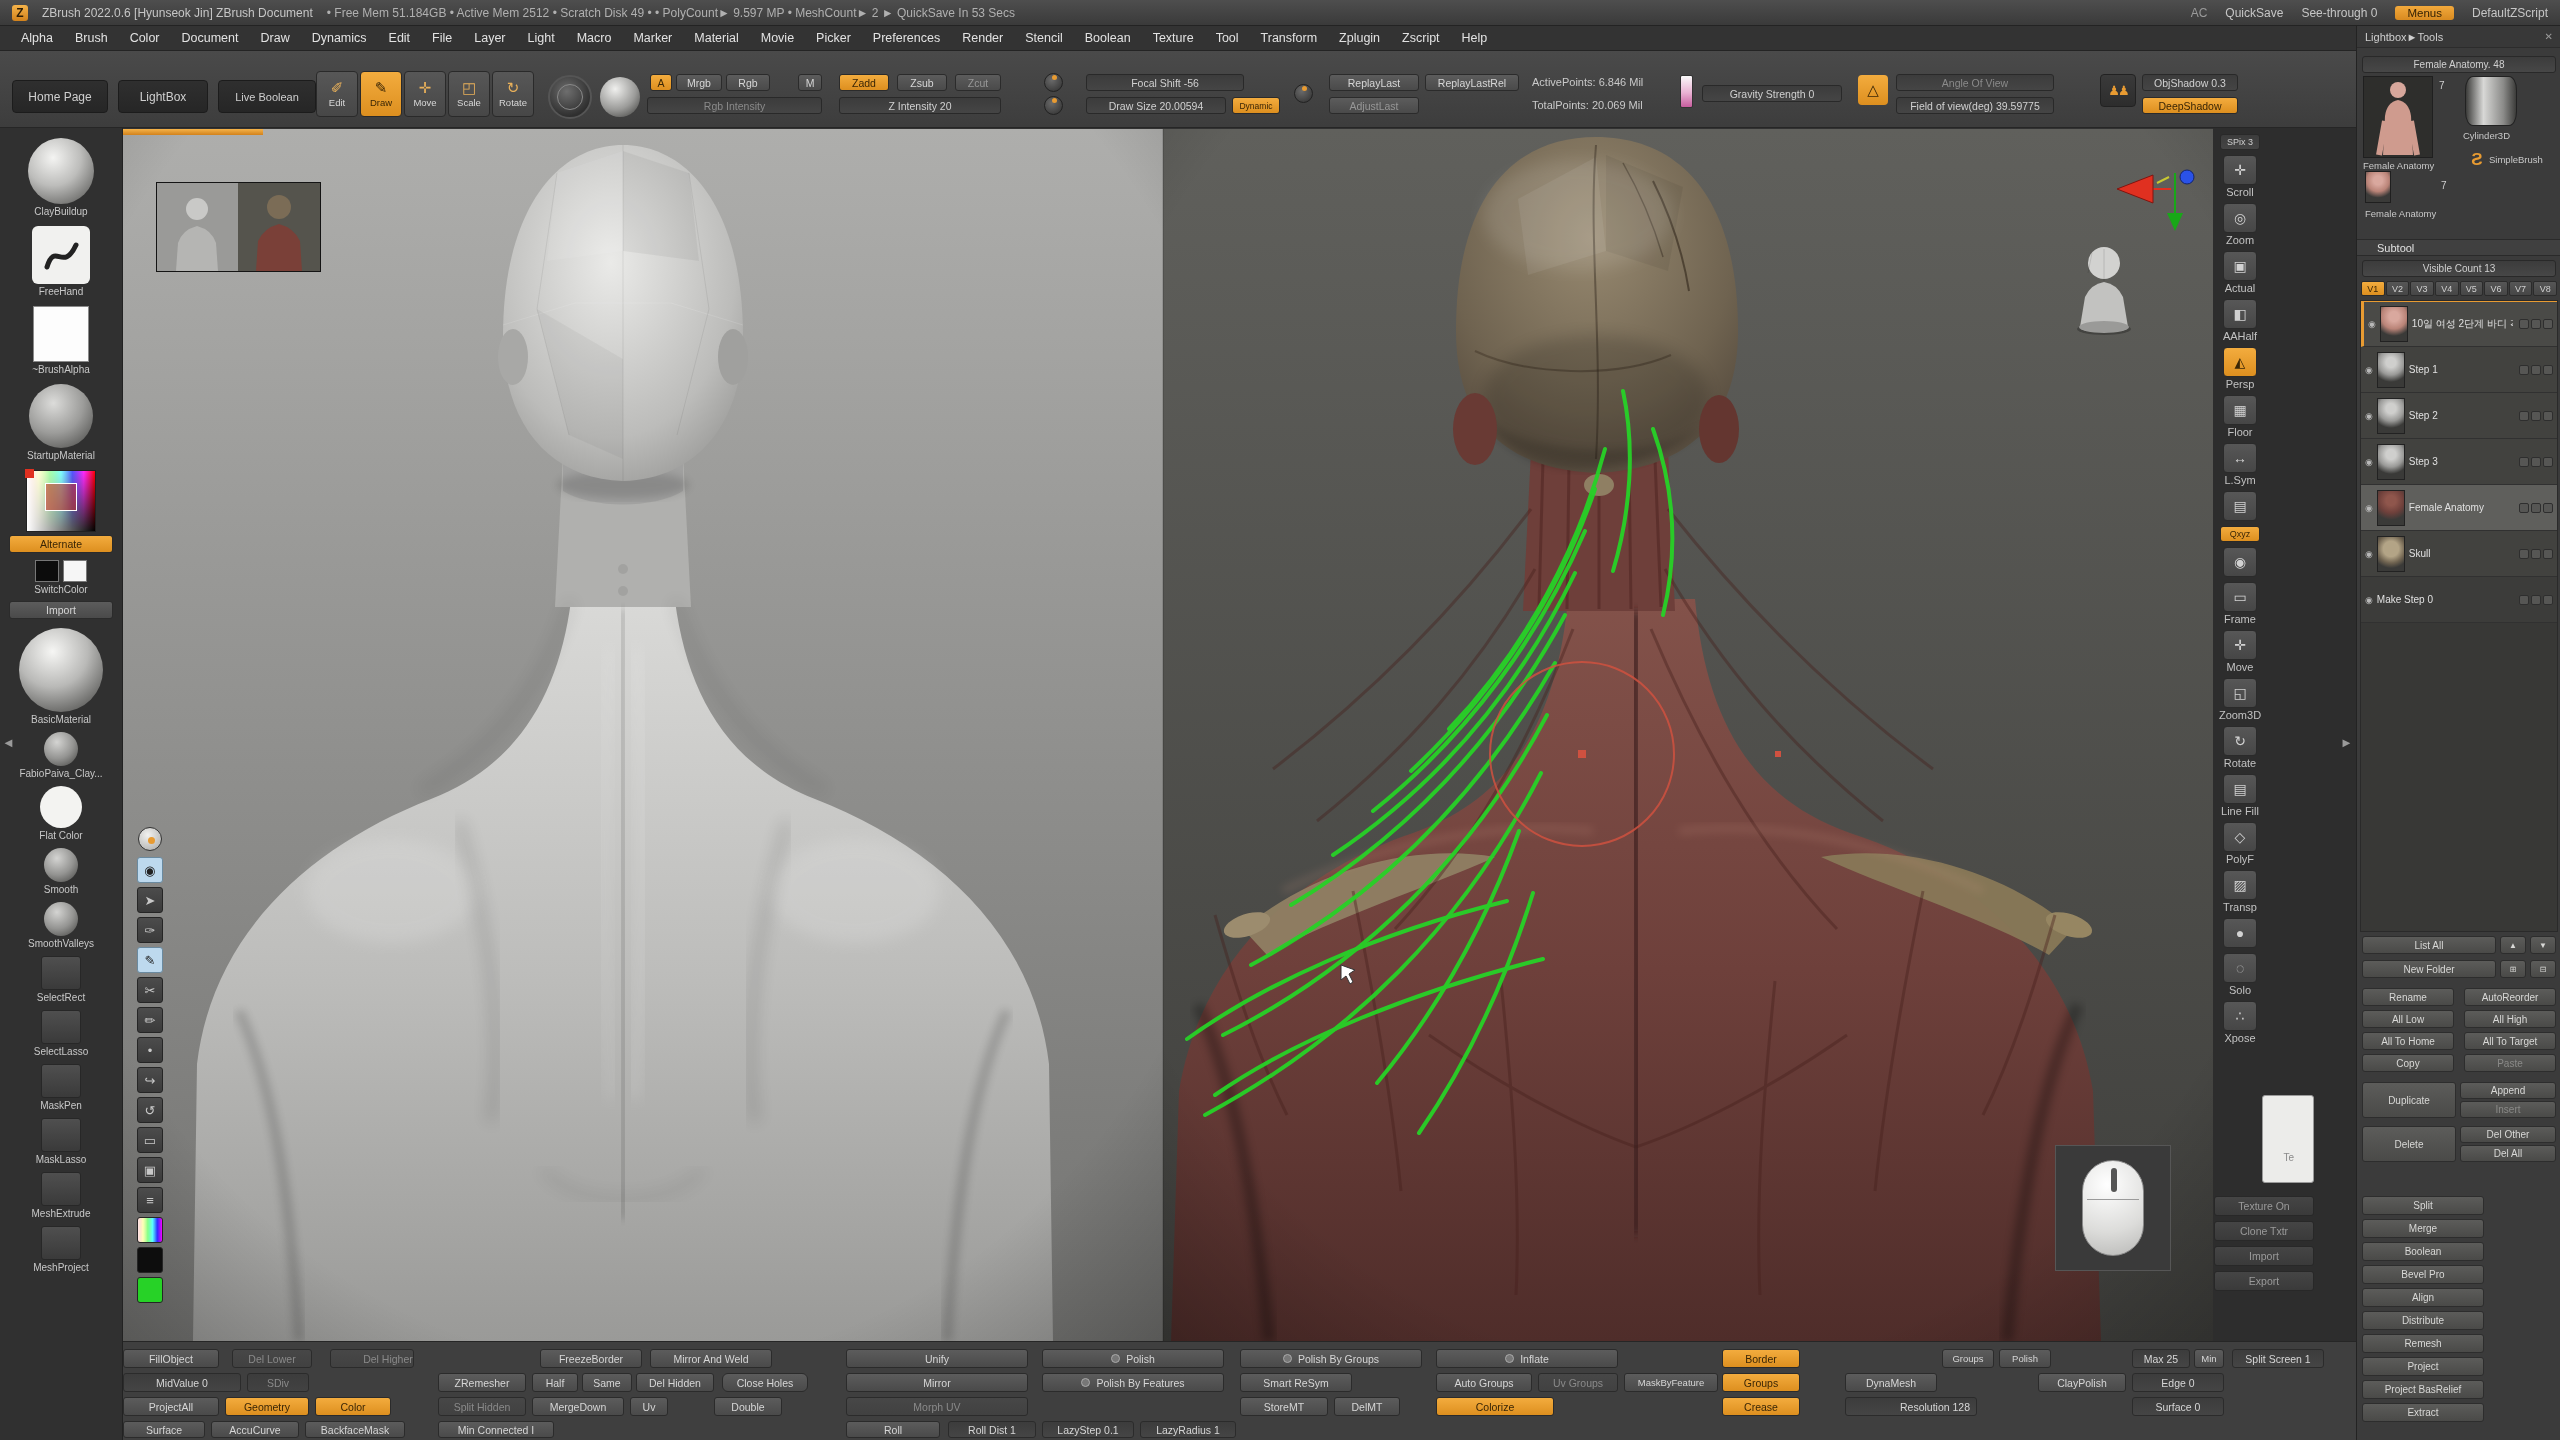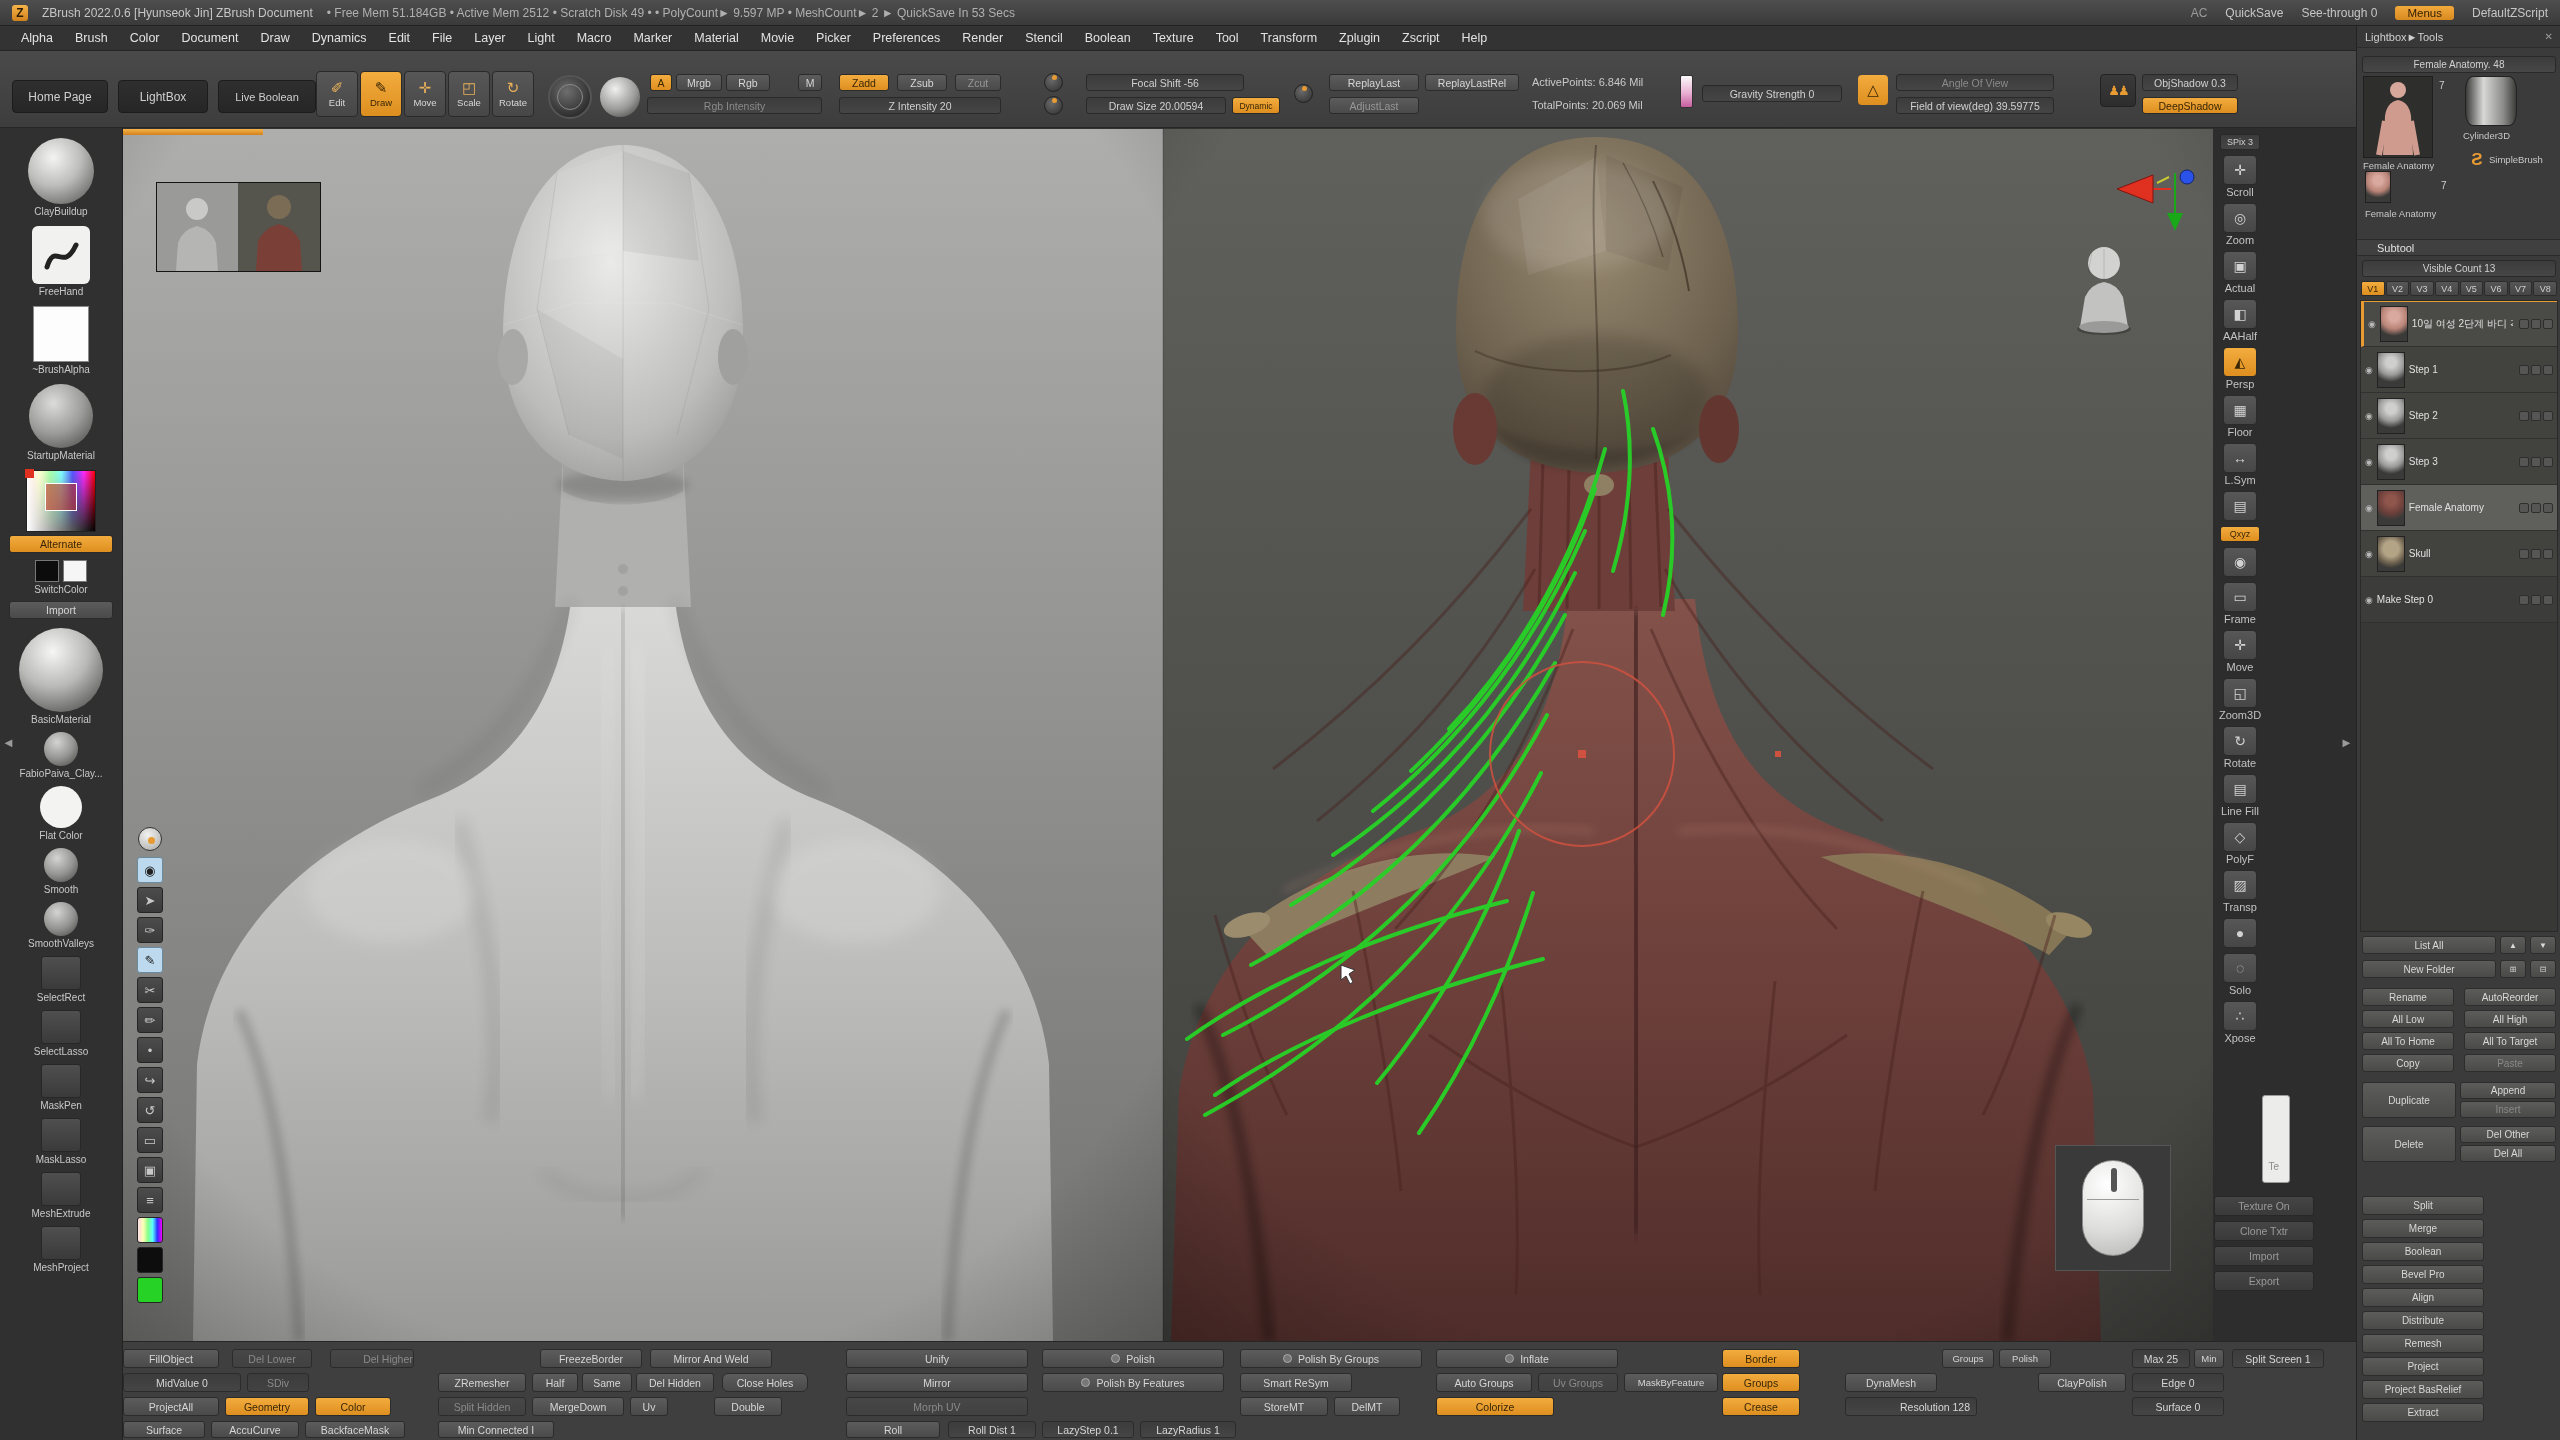--- a/index.html
+++ b/index.html
@@ -145,23 +145,23 @@
     border:1px solid #2a2a2a; border-radius:4px; color:#d2d2d2; font-size:14px;
     display:flex; align-items:center; justify-content:center; }
   .rs-label { font-size:11px; color:#c2c2c2; white-space:nowrap; }
   .rs-orange .rs-icon { background:linear-gradient(#f3ac3e,#dd8f1f); color:#3a2606; }
   .rs-slider .rs-text, .rs-orange-text .rs-text { width:40px; height:16px; border-radius:3px;
     display:flex; align-items:center; justify-content:center; font-size:9px;
     background:linear-gradient(#3c3c3c,#454545); border:1px solid #292929; color:#cfcfcf; }
   .rs-orange-text .rs-text { background:linear-gradient(#f3ac3e,#dd8f1f); color:#3a2606; }
 
   
-  #texture-white { position:absolute; left:2262px; top:1095px; width:28px; height:88px;
+  #texture-white { position:absolute; left:2262px; top:1095px; width:52px; height:88px;
     background:#ececea; border:1px solid #9a9a9a; border-radius:3px; color:#8a8a8a;
-    font-size:10px; display:flex; align-items:flex-end; justify-content:flex-end; padding:10px; }
+    font-size:10px; display:flex; align-items:flex-end; justify-content:flex-end; padding:19px; }
   #texture-buttons { position:absolute; left:2214px; top:1196px; width:100px; display:flex;
     flex-direction:column; gap:5px; }
   .tx-btn { height:20px; background:linear-gradient(#454545,#3a3a3a); border:1px solid #282828;
     border-radius:3px; color:#9a9a9a; font-size:10.5px; display:flex; align-items:center; justify-content:center; }
 
   
   #right-panel { position:absolute; left:2356px; top:26px; width:204px; height:1414px;
     background:#3b3b3b; border-left:1px solid #232323; }
   .rp-header { position:absolute; left:0; top:0; width:204px; height:22px; display:flex;
     align-items:center; padding:0 8px; font-size:11px; color:#cfcfcf; background:#383838;

